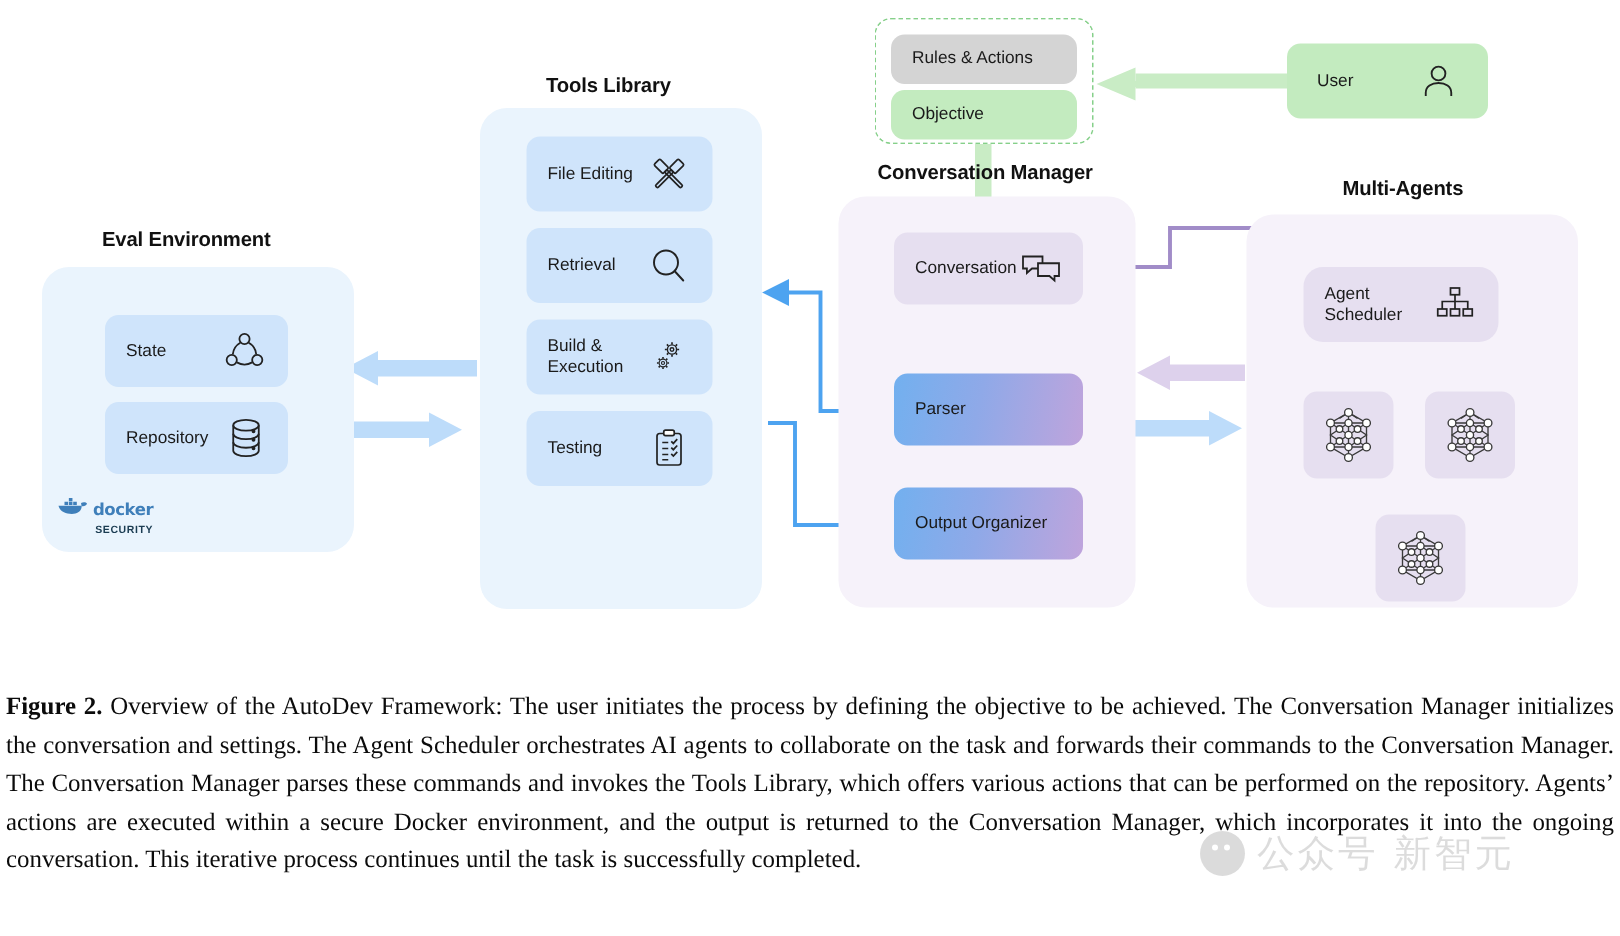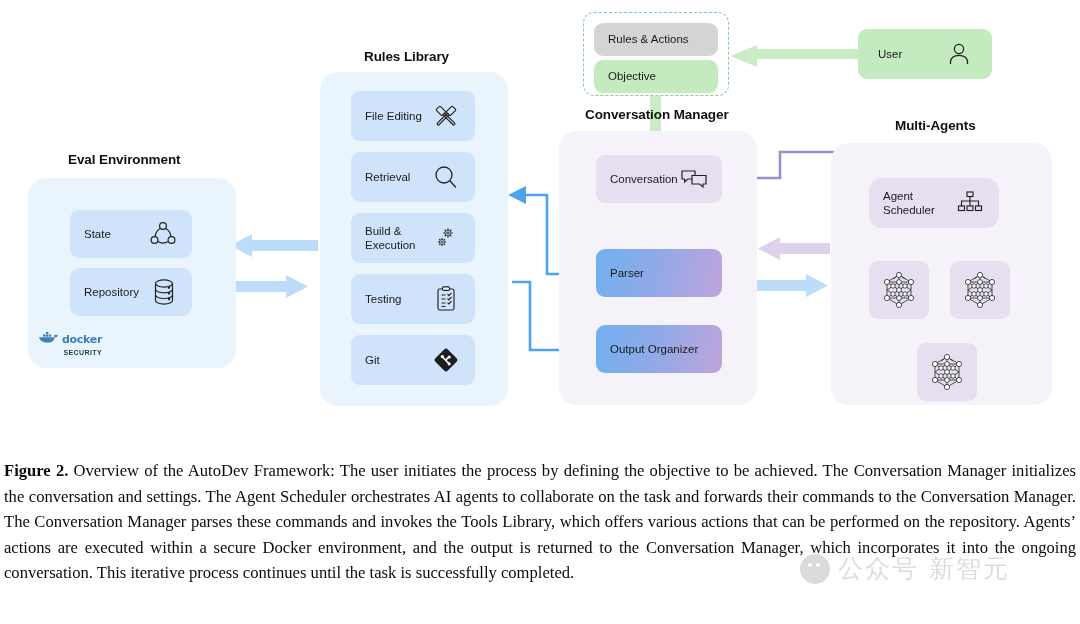--- a/index.html
+++ b/index.html
@@ -283,21 +283,21 @@
           <rect x="7.9" y="2" width="2.4" height="2.2" fill="#3f7fba"></rect>
           <path d="M1 7.2 h15.5 c0 3.4-2.6 5.4-6.6 5.4 C5 12.6 1.8 10.6 1 7.2 Z" fill="#3f7fba"></path>
           <path d="M16 5.4 c1.6-1.1 3.3-0.6 4 0.2 c-0.5 1.5-2.1 2.1-3.6 1.7 Z" fill="#3f7fba"></path>
         </svg>
       </span>
       <span class="docker-word">docker</span>
     </div>
     <div class="docker-security">SECURITY</div>
   </div>
 
-  <div class="section-title" style="left:364px; top:49px;">Rules Library</div>
+  <div class="section-title" style="left:364px; top:49px;">Tools Library</div>
 
   <div class="panel panel-blue" style="left:320px; top:72px; width:188px; height:334px;"></div>
 
   <div class="card card-blue" style="left:351px; top:91px; width:124px; height:50px;">
     <span class="card-label">File Editing</span>
     <span class="card-icon">
       <svg width="30" height="30" viewBox="0 0 30 30" fill="none" stroke="#222" stroke-width="1.15">
         <g transform="rotate(45 15 15)">
           <rect x="3.5" y="12.2" width="8.5" height="5.6" rx="1"></rect>
           <rect x="12" y="14" width="15" height="2.2" rx="0.8"></rect>
@@ -352,35 +352,20 @@
         <rect x="7" y="5" width="16" height="21" rx="1.8"></rect>
         <rect x="11.5" y="2.8" width="7" height="3.6" rx="1.2" fill="#fff"></rect>
         <path d="M10.5 11 h4 M10.5 15 h4 M10.5 19 h4 M10.5 22.5 h4"></path>
         <path d="M16.5 10.2 l1.4 1.4 l2.6 -2.8"></path>
         <path d="M16.5 14.4 l1.4 1.4 l2.6 -2.8"></path>
         <path d="M16.5 18.6 l1.4 1.4 l2.6 -2.8"></path>
       </svg>
     </span>
   </div>
 
-  <div class="card card-blue" style="left:351px; top:335px; width:124px; height:50px;">
-    <span class="card-label">Git</span>
-    <span class="card-icon">
-      <svg width="30" height="30" viewBox="0 0 30 30">
-        <rect x="6.2" y="6.2" width="17.6" height="17.6" rx="2.6" transform="rotate(45 15 15)" fill="#1d1d1d"></rect>
-        <g stroke="#fff" stroke-width="1.6" fill="none">
-          <path d="M11.8 12.2 L17.6 18.2"></path>
-          <circle cx="11.3" cy="11.6" r="1.6" fill="#fff" stroke="none"></circle>
-          <circle cx="18.2" cy="18.8" r="1.6" fill="#fff" stroke="none"></circle>
-          <circle cx="18.2" cy="12.0" r="1.6" fill="#fff" stroke="none"></circle>
-          <path d="M14.6 15.1 L17.6 12.4"></path>
-        </g>
-      </svg>
-    </span>
-  </div>
 
   <div class="dashed-box" style="left:583px; top:12px; width:146px; height:84px;"></div>
 
   <div class="card card-grey" style="left:594px; top:23px; width:124px; height:33px;">
     <span class="card-label">Rules &amp; Actions</span>
   </div>
 
   <div class="card card-green" style="left:594px; top:60px; width:124px; height:33px;">
     <span class="card-label">Objective</span>
   </div>

